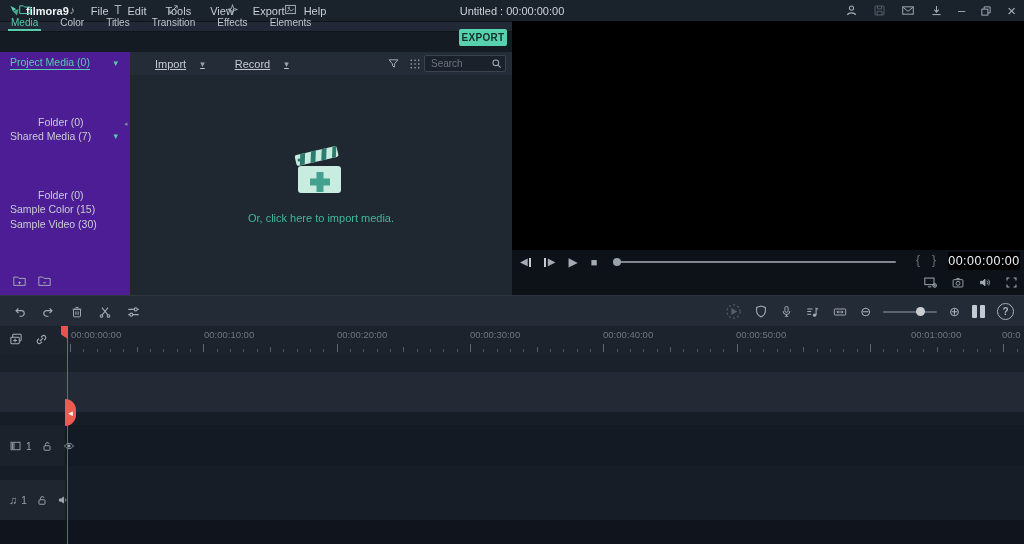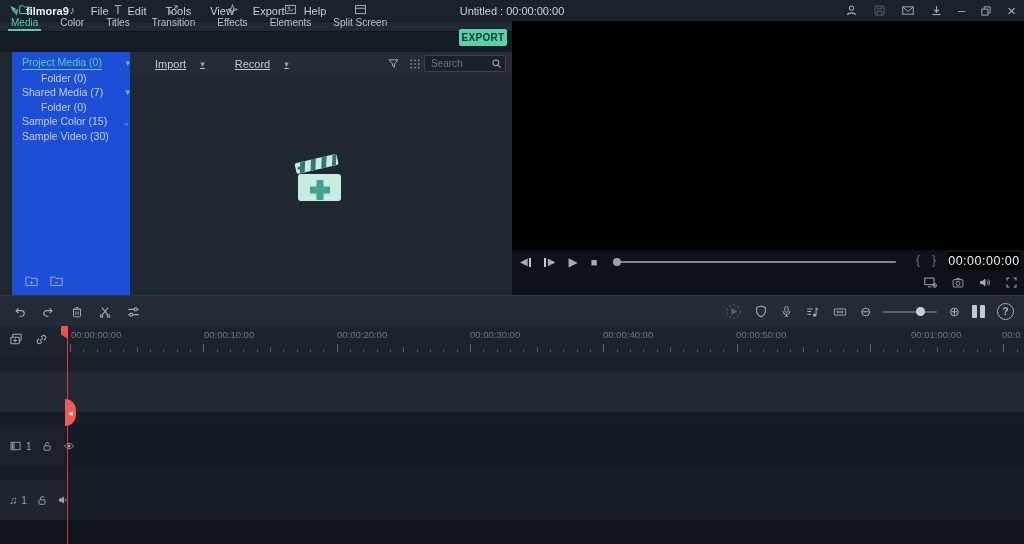--- a/index.html
+++ b/index.html
@@ -25,24 +25,24 @@
   .tab .tlabel{font-size:10px;}
   .tab .tico{height:13px;display:flex;align-items:center;color:#aab1ba;font-size:11px;}
   .tab.active{color:#56cdab;}
   .tab.active .tico{color:#56cdab;}
   .tab.active::after{content:"";position:absolute;left:8px;right:8px;bottom:0;height:2px;background:#56cdab;}
   #export-btn{left:459px;top:29px;width:48px;height:17px;background:#58d1ae;color:#123128;
               font-size:10px;font-weight:bold;display:flex;align-items:center;justify-content:center;
               border-radius:2px;letter-spacing:.3px;cursor:pointer;}
   
   #media{left:0;top:52px;width:512px;height:243px;background:#1f2731;}
-  #sidebar{left:12px;top:0;width:130px;height:243px;background:#1d4ed8;border-right:1px solid #1d4ed8;}
+  #sidebar{left:0;top:0;width:130px;height:243px;background:#4c1d95;border-right:1px solid #1d4ed8;}
   .sb-item{position:relative;height:14.5px;display:flex;align-items:center;font-size:10.5px;
            color:#c8cdd3;padding-left:10px;cursor:pointer;}
-  .sb-item.indent{padding-left:29px;}
+  .sb-item.indent{padding-left:38px;margin-top:44px;}
   .sb-item.active{color:#56cdab;}
   .sb-item.active .sb-text{border-bottom:1px solid #56cdab;padding-bottom:1px;}
   .sb-chev{position:absolute;right:12px;color:#56cdab;font-size:9px;}
   #mheader{left:130px;top:0;width:382px;height:23px;background:#242c38;border-bottom:1px solid #1a212b;}
   .mh-label{font-size:11px;color:#c6ccd3;}
   .mh-chev{font-size:9px;color:#9aa2ab;margin-left:14px;}
   #search-box{position:absolute;right:6px;top:3px;width:80px;height:15px;background:#1a212b;
               border:1px solid #3a434f;border-radius:2px;}
   #search-box input{position:absolute;left:0;top:0;width:60px;height:15px;background:transparent;border:none;outline:none;
               color:#aeb5bd;font-size:10px;padding:0 0 0 6px;font-family:inherit;}
@@ -190,29 +190,20 @@
     <div class="tab">
       <span class="tico">
         <svg width="13" height="13" viewBox="0 0 16 16" fill="none" stroke="currentColor" stroke-width="1.2">
             <rect x="2" y="3" width="12" height="10"></rect>
             <path d="M4 11l3-3 2 2 3-3"></path>
             <circle cx="6" cy="6" r="1"></circle>
           </svg>
       </span>
       <span class="tlabel">Elements</span>
     </div>
-    <div class="tab">
-      <span class="tico">
-        <svg width="13" height="13" viewBox="0 0 16 16" fill="none" stroke="currentColor" stroke-width="1.2">
-            <rect x="2" y="3" width="12" height="10"></rect>
-            <path d="M2 6.5h12"></path>
-          </svg>
-      </span>
-      <span class="tlabel">Split Screen</span>
-    </div>
   </div>
   <div id="export-btn" class="abs">EXPORT</div>
 
   <div id="media" class="abs">
     <div id="sidebar" class="abs">
       <div class="sb-item active" style="margin-top:4px;">
         <span class="sb-text">Project Media (0)</span>
         <span class="sb-chev">▾</span>
       </div>
       <div class="sb-item indent">
@@ -291,20 +282,21 @@
                 <path d="M24 10l5 0-3 11-5 0z"></path>
                 <path d="M35 10l5 0-3 11-5 0z"></path>
                 <path d="M46 10l4 0-3 11-4 0z"></path>
             </g>
             <circle cx="10.5" cy="15.5" r="1.6" fill="#2e7a6d"></circle>
           </g>
           <rect x="8" y="22" width="43" height="27" rx="3" fill="#c9ece1"></rect>
           <path d="M26.5 28h7v6.5H40v7h-6.5V48h-7v-6.5H20v-7h6.5z" fill="#43a18d"></path>
         </svg>
       </span>
+      <span class="dz-text">Or, click here to import media.</span>
     </div>
   </div>
   <span id="collapse-arrow" class="abs">◂</span>
 
   <div id="preview" class="abs">
     <div style="position:absolute;left:0;top:0;width:512px;height:229px;background:#000;"></div>
     <div id="pv-controls">
       <div id="transport">
         <span class="row ic" style="gap:1.5px;">
           <span class="tr-tri">◀</span>

